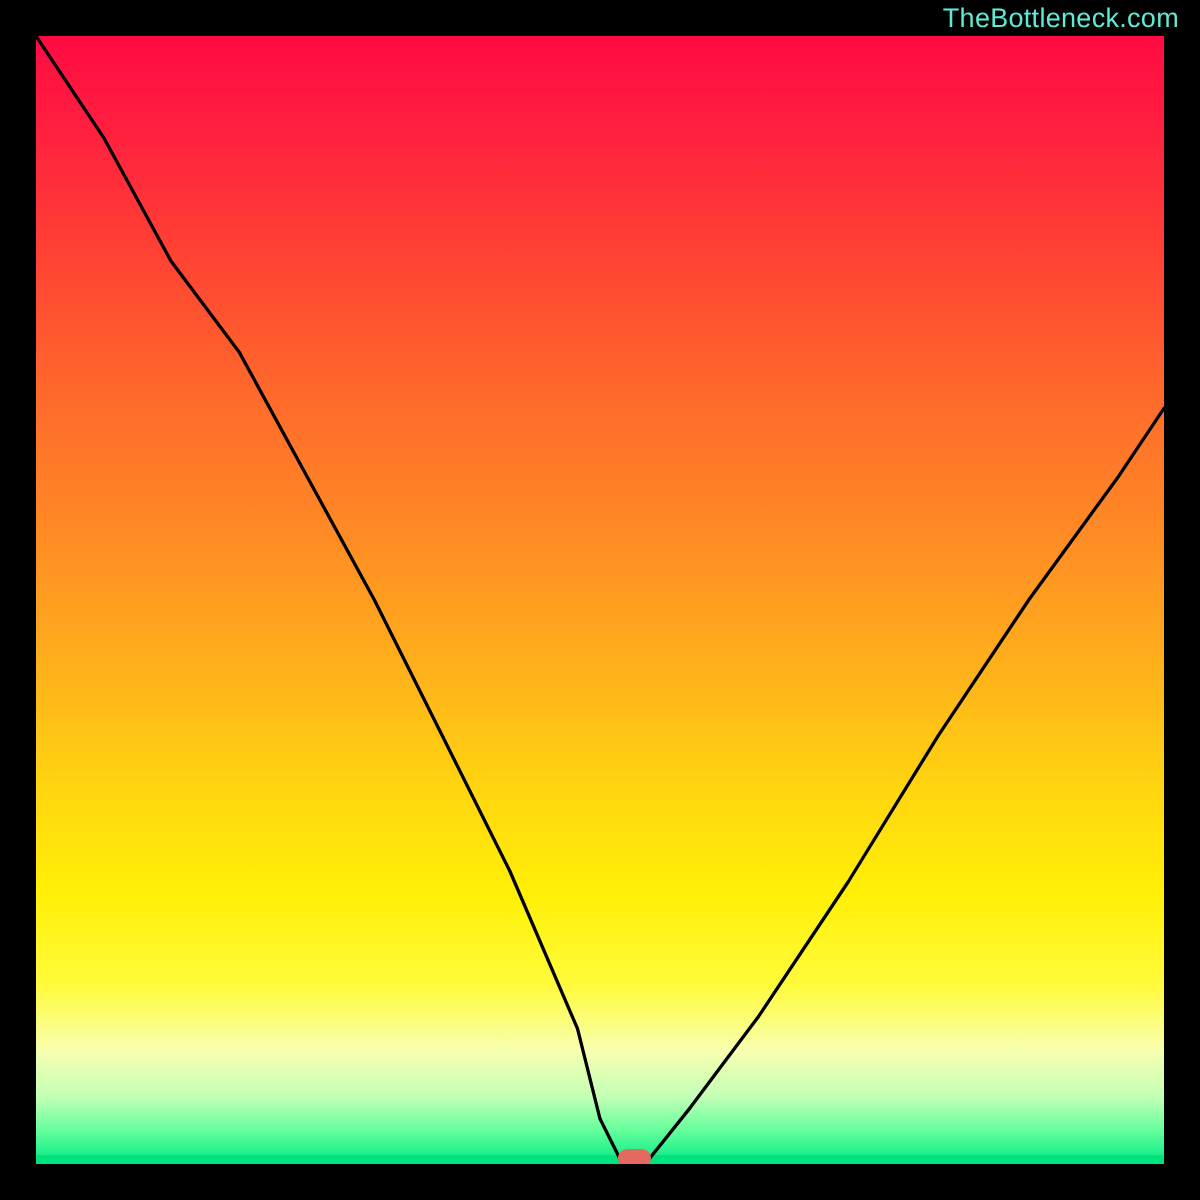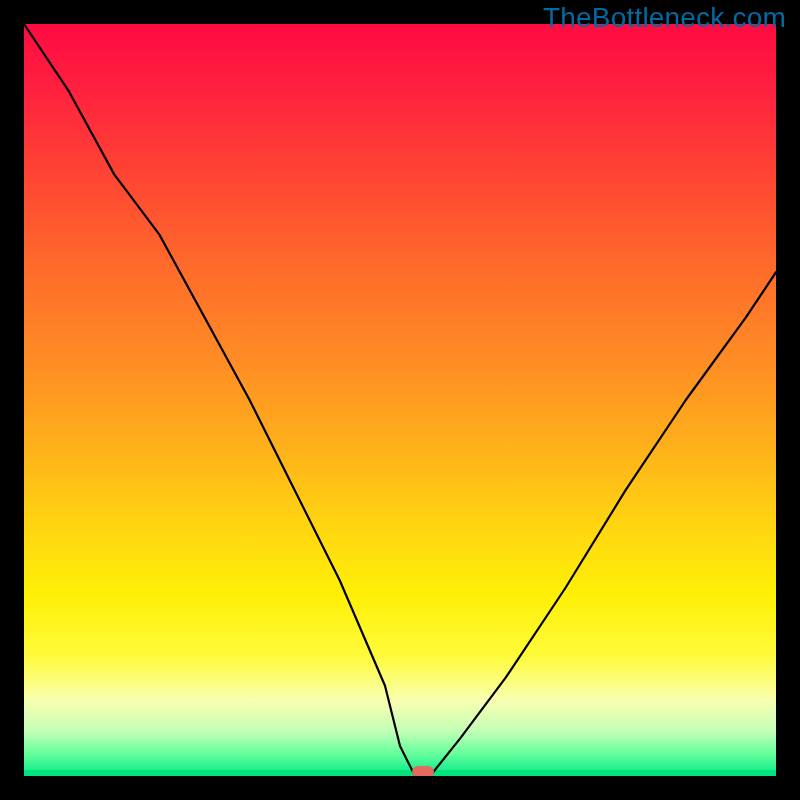--- a/index.html
+++ b/index.html
@@ -14,22 +14,22 @@
   .frame {
     position: relative;
     width: 800px;
     height: 800px;
     background: #000;
   }
   .watermark {
     position: absolute;
     top: 2px;
     right: 14px;
-    color: #0369a1;
-    font-size: 28px;
+    color: #5eead4;
+    font-size: 18px;
     font-weight: 500;
     letter-spacing: 0.2px;
     z-index: 30;
   }
   .plot-area {
     position: absolute;
     left: 24px;
     top: 24px;
     width: 752px;
     height: 752px;

